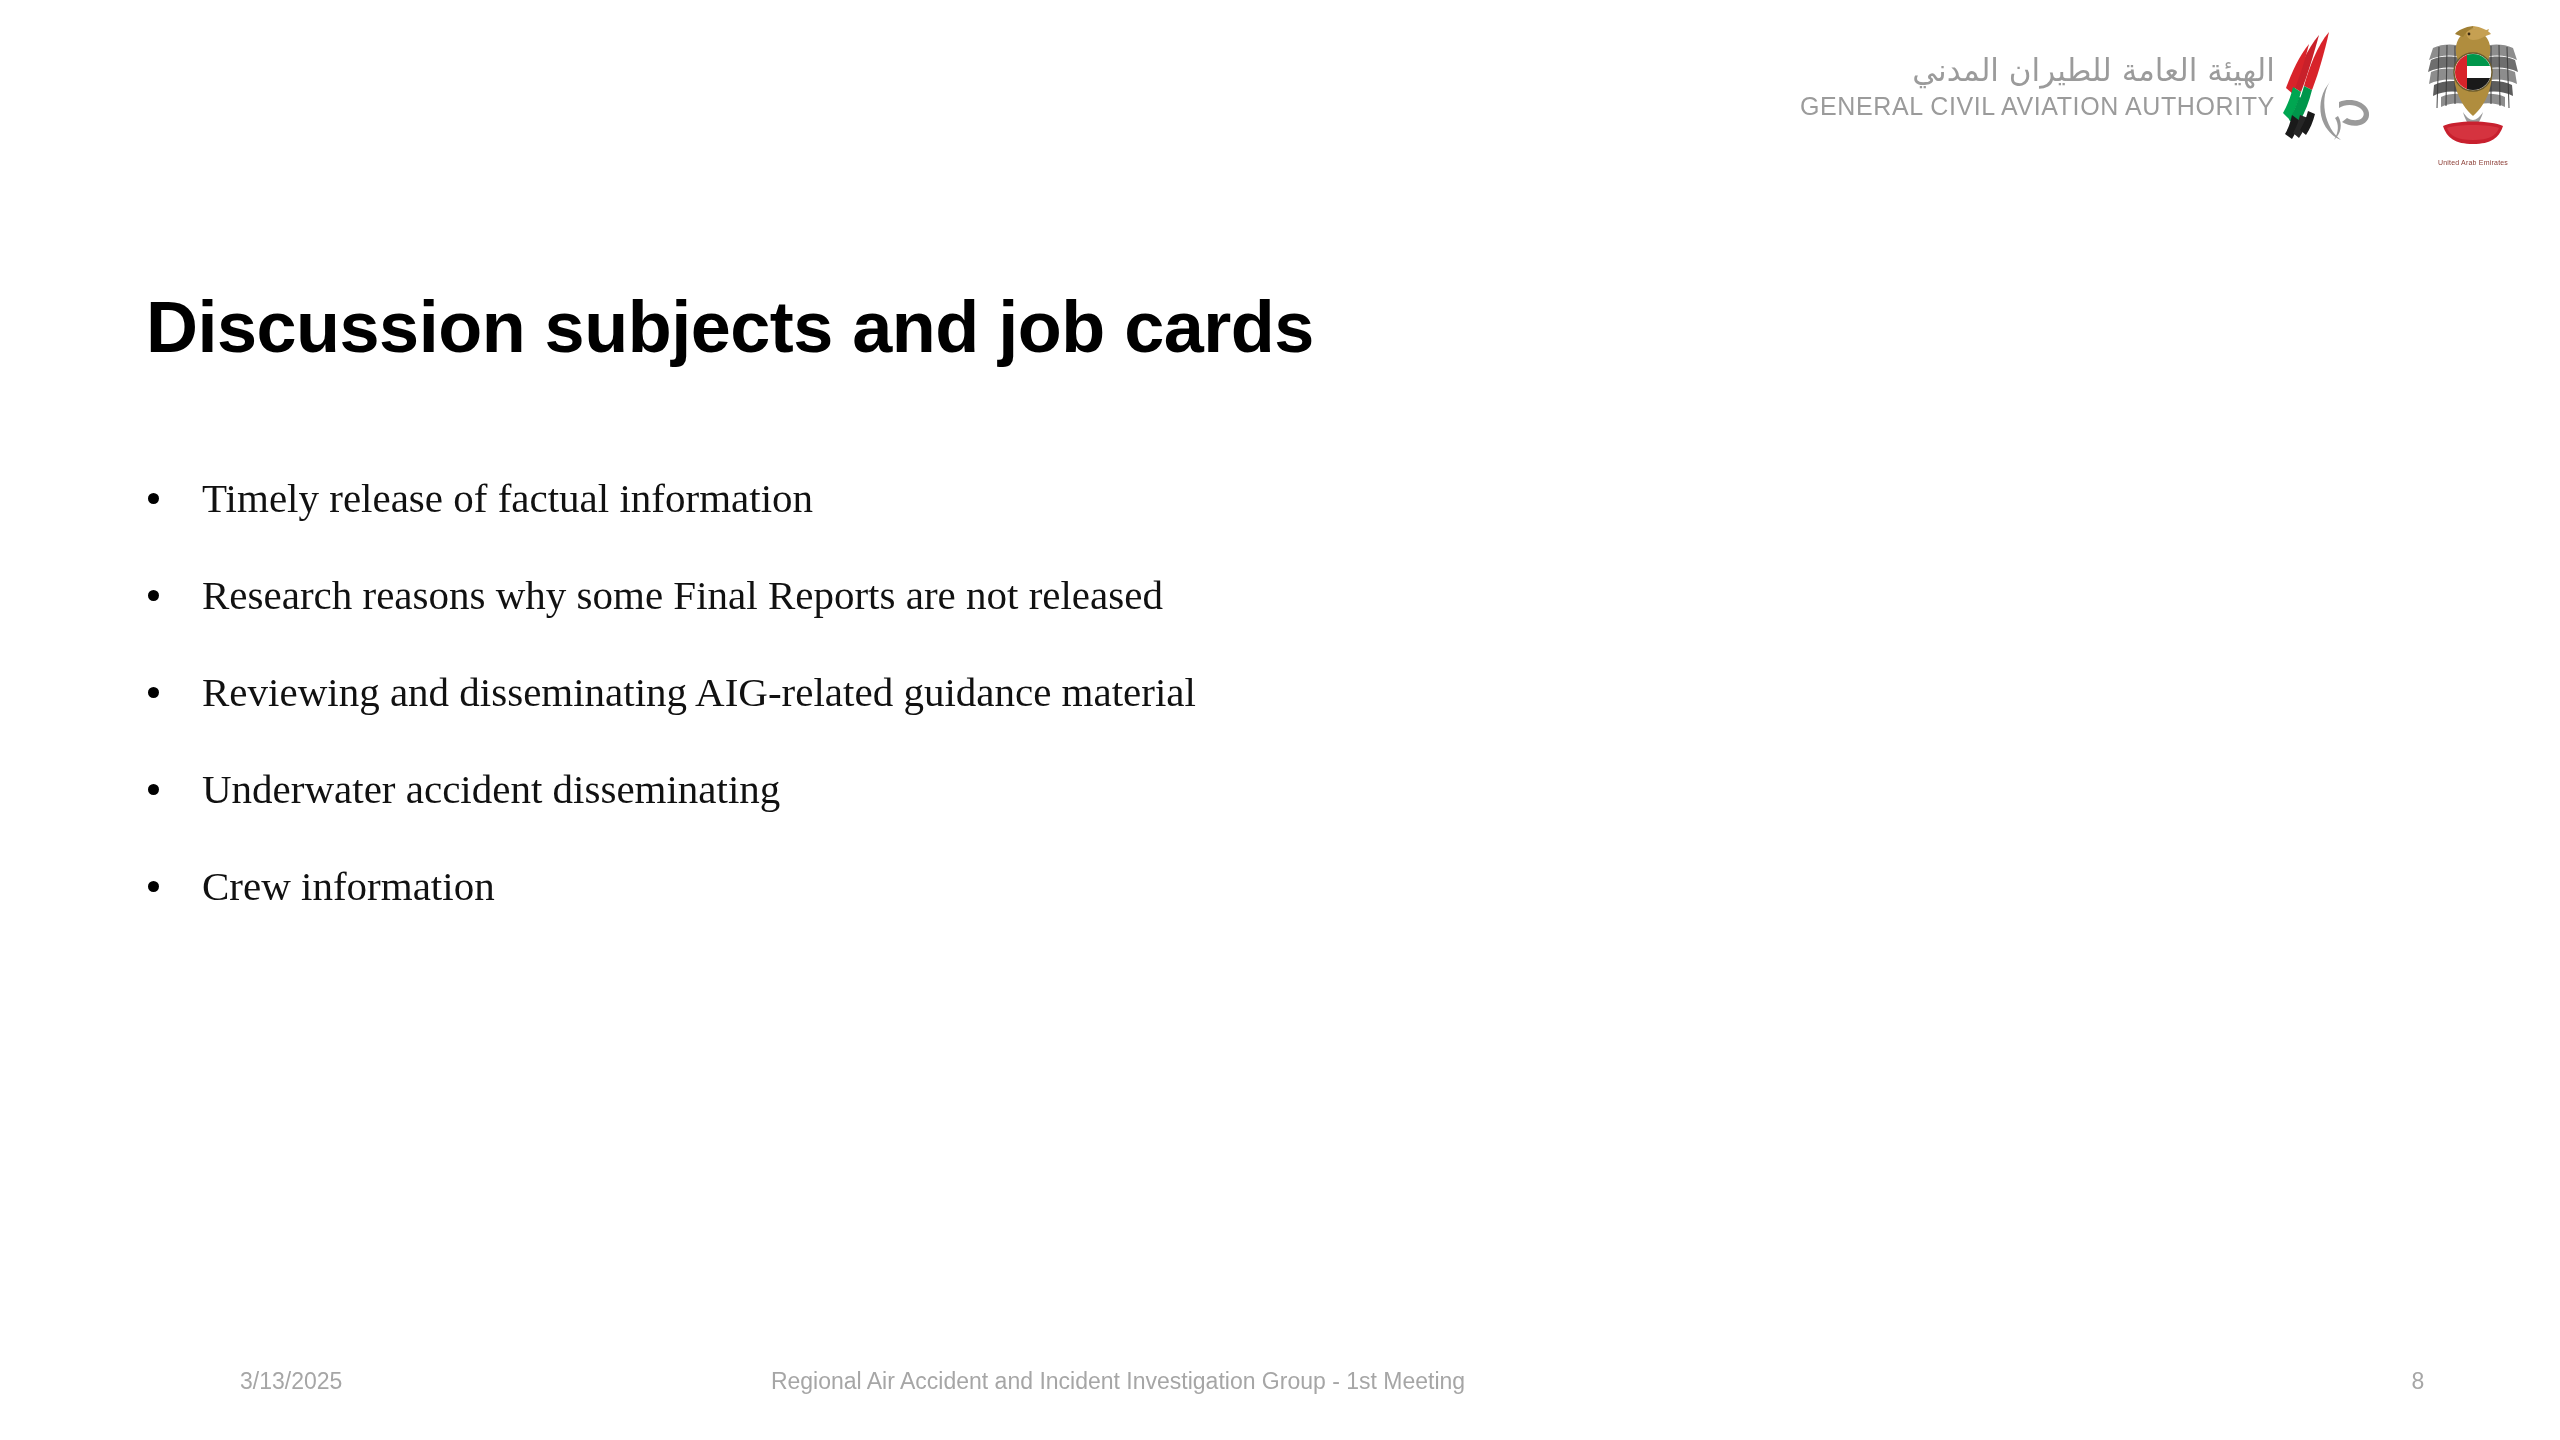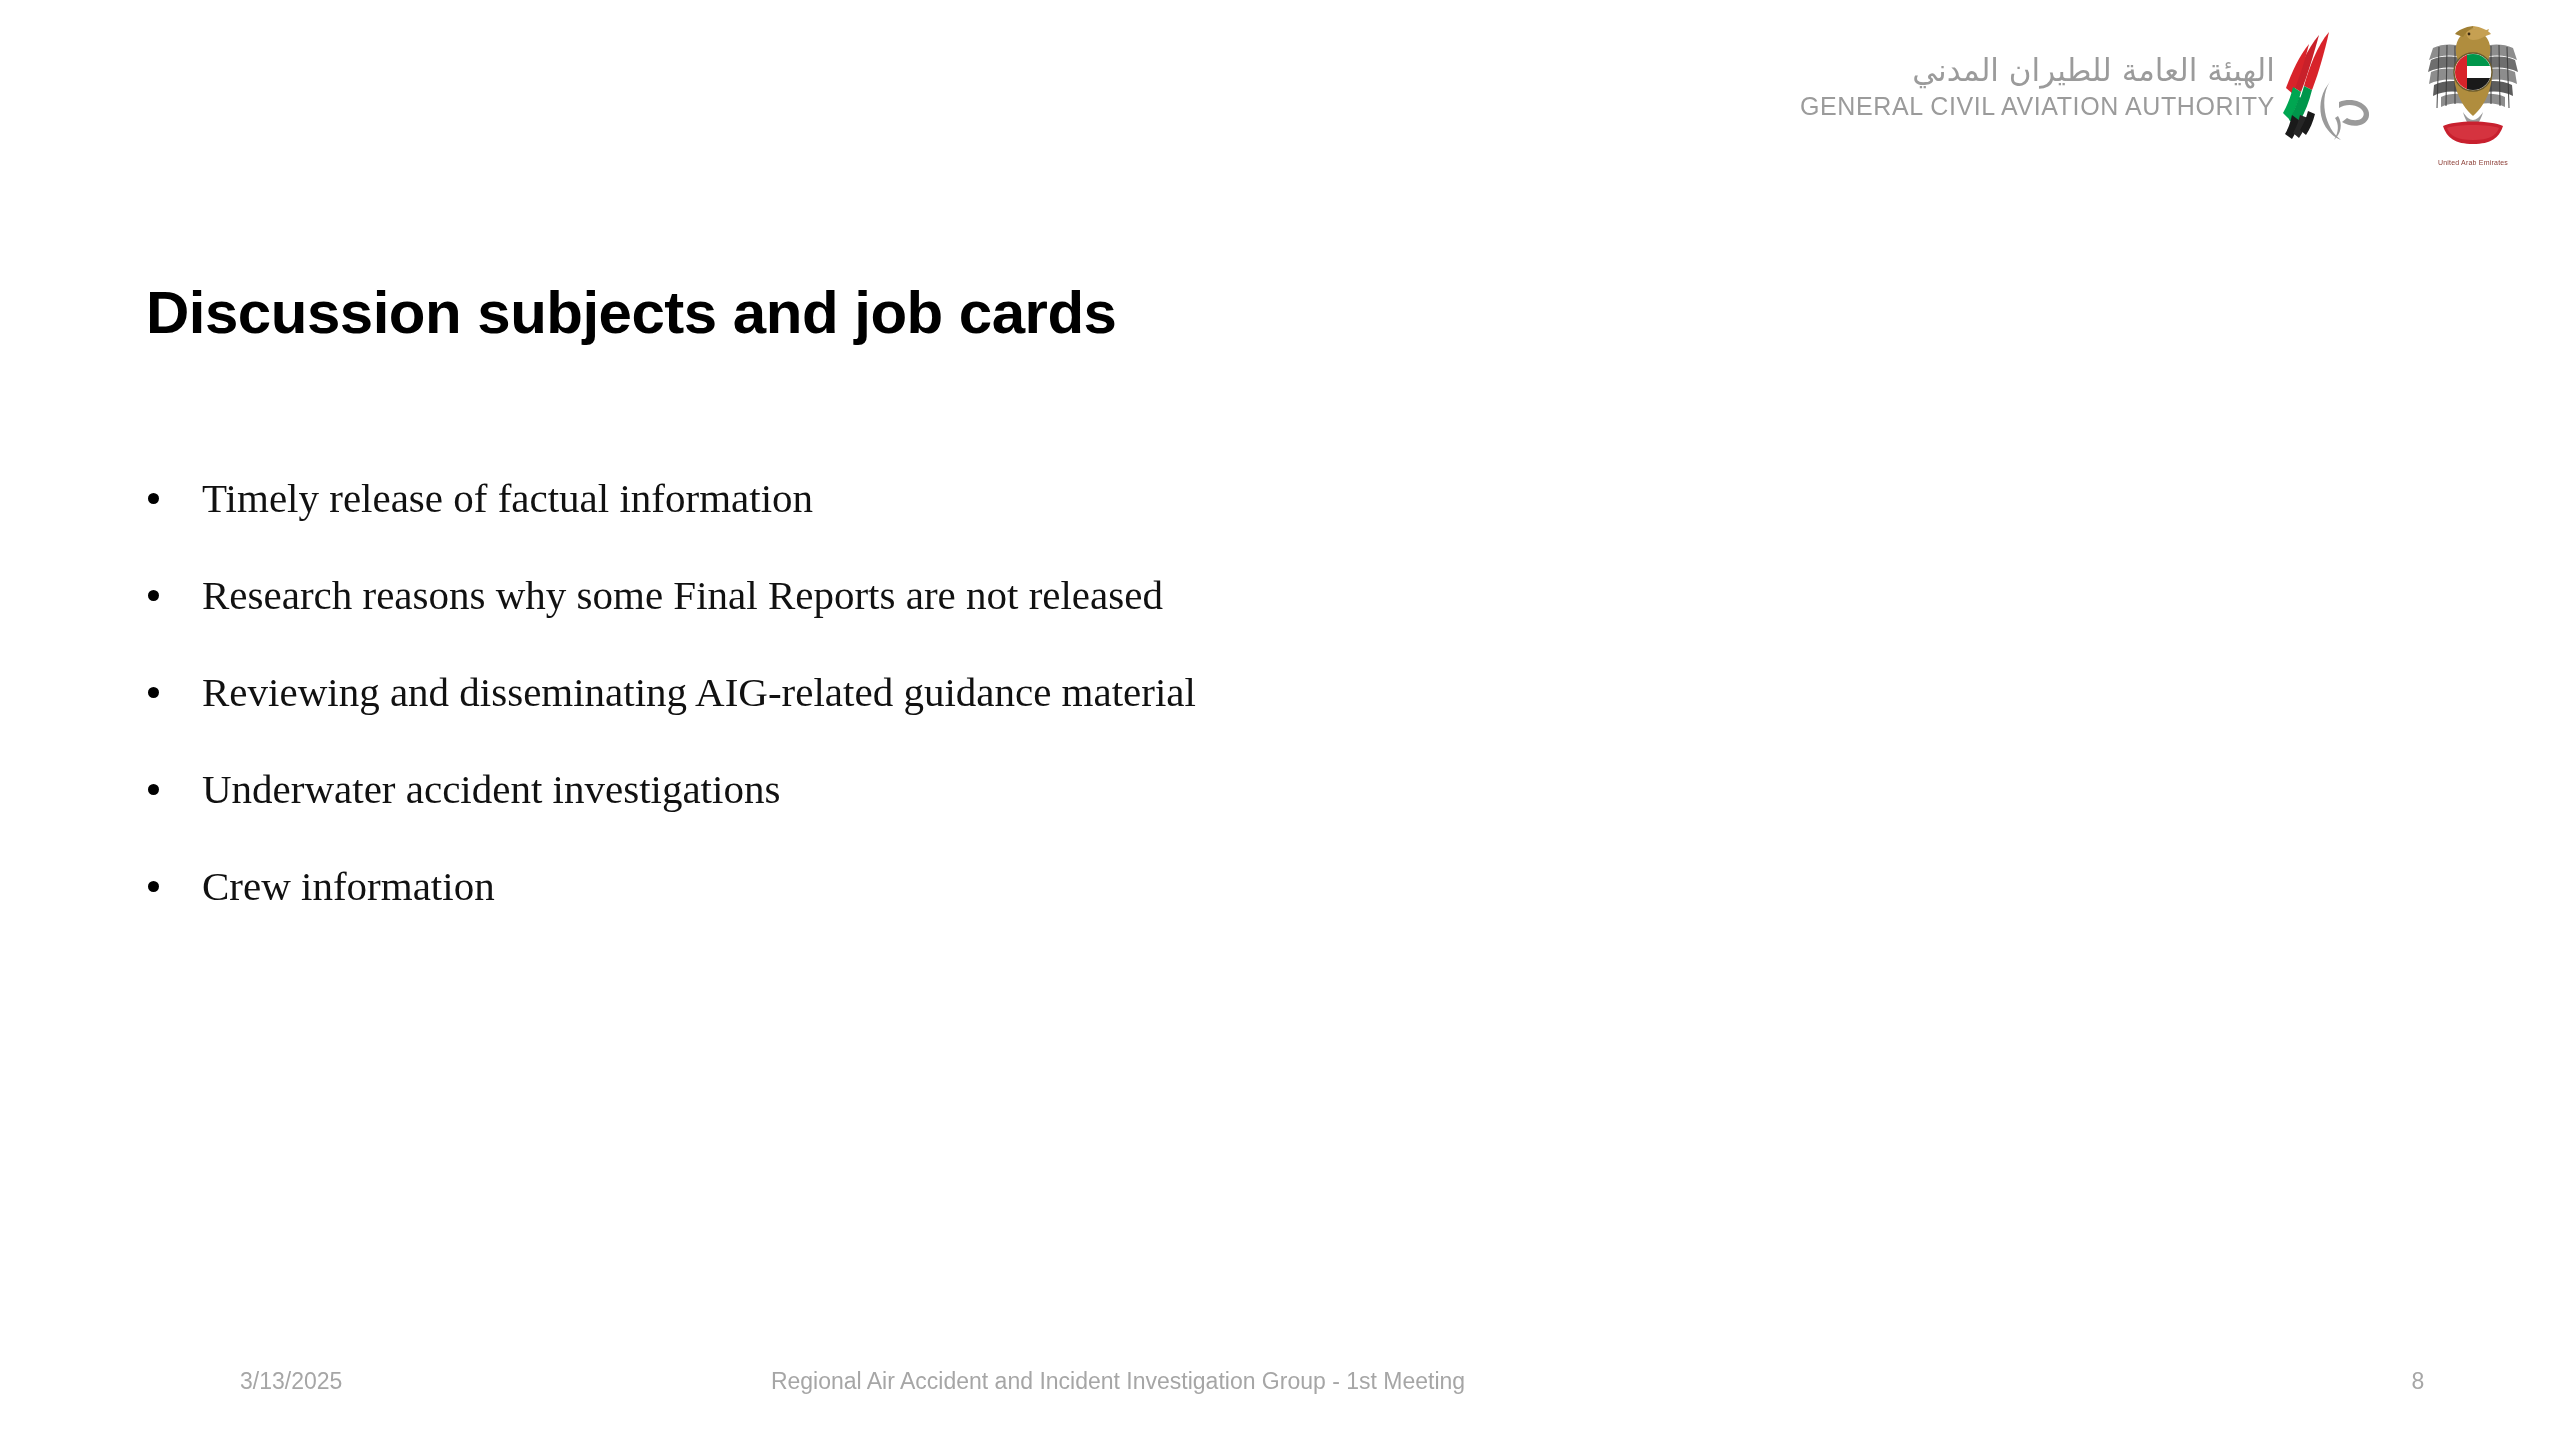--- a/index.html
+++ b/index.html
@@ -89,21 +89,21 @@
     white-space: nowrap;
     font-family: "Liberation Sans", sans-serif;
   }
 
   
   .slide-title {
     position: absolute;
     left: 146px;
     top: 240px;
     width: 2200px;
-    font-size: 60px;
+    font-size: 72px;
     font-weight: bold;
     color: #000000;
     letter-spacing: -0.5px;
     line-height: 1.1;
   }
 
   
   .bullet-list {
     position: absolute;
     left: 146px;
@@ -274,21 +274,21 @@
     <li class="bullet-item">
       <span class="bullet-marker"></span>
       <span>Research reasons why some Final Reports are not released</span>
     </li>
     <li class="bullet-item">
       <span class="bullet-marker"></span>
       <span>Reviewing and disseminating AIG-related guidance material</span>
     </li>
     <li class="bullet-item">
       <span class="bullet-marker"></span>
-      <span>Underwater accident investigations</span>
+      <span>Underwater accident disseminating</span>
     </li>
     <li class="bullet-item">
       <span class="bullet-marker"></span>
       <span>Crew information</span>
     </li>
   </ul>
 
   <div class="footer">
     <div class="footer-date">3/13/2025</div>
     <div class="footer-center">Regional Air Accident and Incident Investigation Group - 1st Meeting</div>

